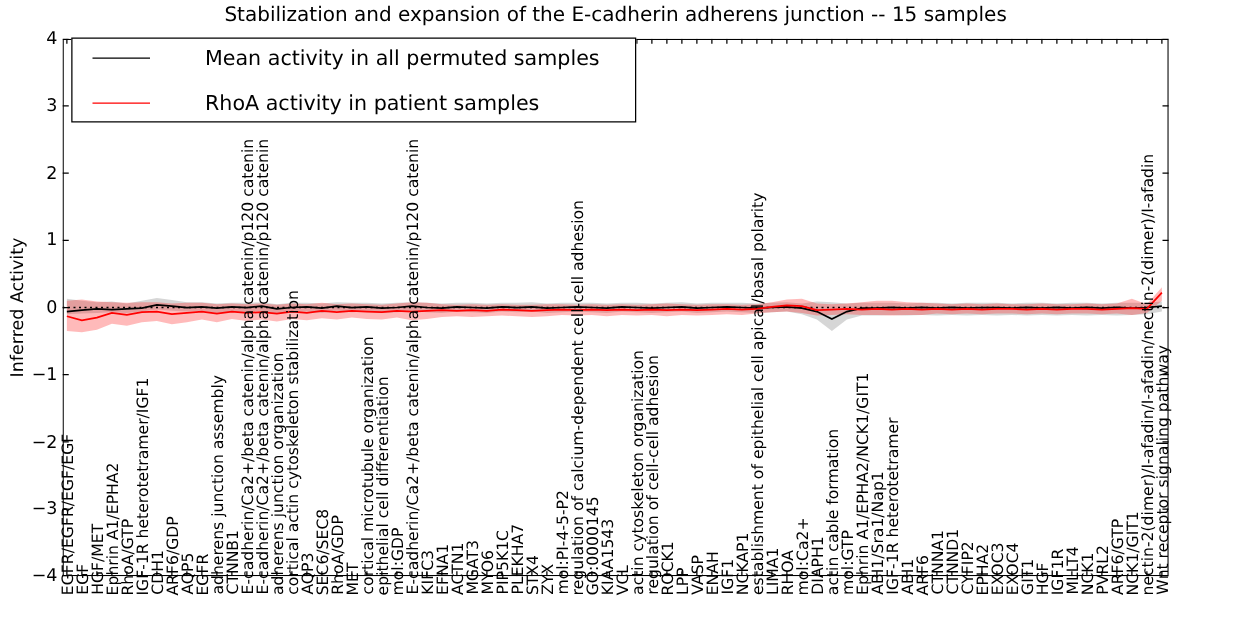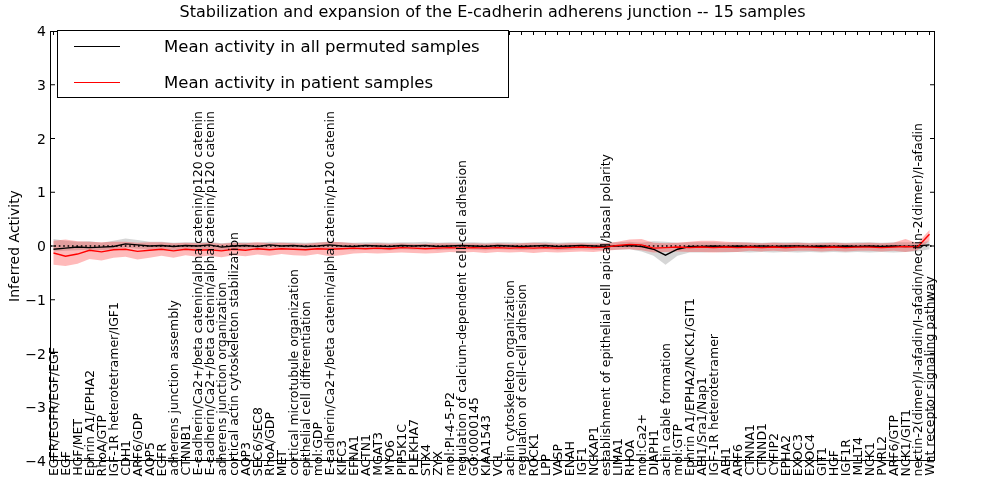--- a/index.html
+++ b/index.html
@@ -312,16 +312,16 @@
     </div>
 
 
   <div id="legend">
     <div class="legend-row">
       <div class="legend-line" style="border-top-color: rgb(0, 0, 0);"></div>
       <div class="legend-text">Mean activity in all permuted samples</div>
     </div>
     <div class="legend-row">
       <div class="legend-line" style="border-top-color: rgb(255, 0, 0);"></div>
-      <div class="legend-text">Mean activity in patient samples</div>
+      <div class="legend-text">RhoA activity in patient samples</div>
     </div>
   </div>
 </div>
 
 </body></html>

